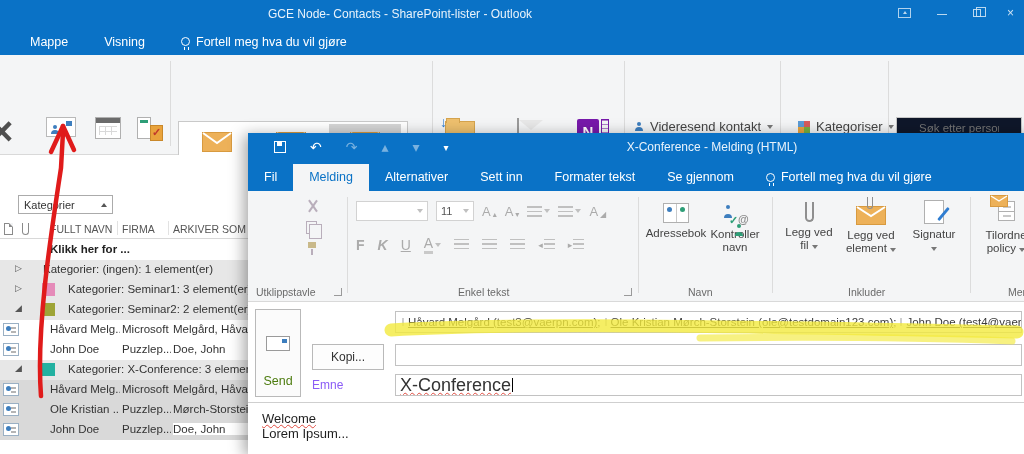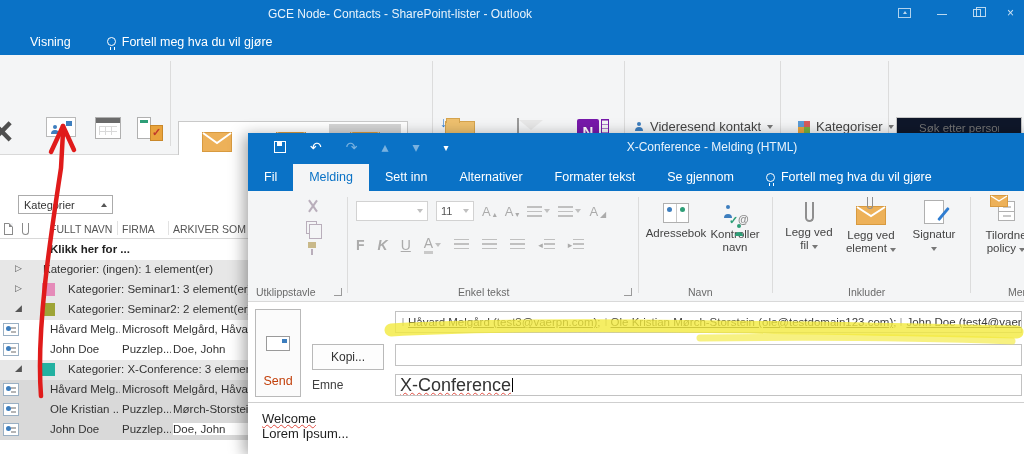--- a/index.html
+++ b/index.html
@@ -136,28 +136,28 @@
   .paperclip{width:9px;height:20px;border:2px solid #8f8f8f;border-top:none;border-radius:0 0 5px 5px;display:inline-block}
   .sheet{width:20px;height:24px;border:1px solid #b0b0b0;background:#fff;position:relative}
   .pen{position:absolute;right:-2px;bottom:1px;width:3px;height:16px;background:#2f7dd1;transform:rotate(40deg);border-radius:1px}
   .cabinet{width:17px;height:20px;border:1px solid #b0b0b0;background:#fff;position:relative}
   .cabinet::before{content:"";position:absolute;left:0;right:0;top:50%;height:1px;background:#b0b0b0}
   .cabinet::after{content:"";position:absolute;left:4px;top:4px;width:8px;height:1.5px;background:#c9c9c9;box-shadow:0 9px 0 #c9c9c9}
   .minienv{position:absolute;left:-8px;top:-6px}
 
   
   .compose{position:absolute;left:0;top:169px;width:100%;height:100px;background:#fff}
-  .sendbtn{position:absolute;left:7px;top:7px;width:46px;height:88px;border:1px solid #b9b9b9;background:#fbfbfb;display:flex;flex-direction:column;align-items:center;justify-content:flex-end;padding-bottom:8px;font-size:12.5px;color:#c2410c}
+  .sendbtn{position:absolute;left:7px;top:7px;width:46px;height:88px;border:1px solid #b9b9b9;background:#fbfbfb;display:flex;flex-direction:column;align-items:center;justify-content:flex-end;padding-bottom:8px;font-size:12.5px;color:#4d7c0f}
   .sendenv{position:absolute;left:10px;top:26px;width:24px;height:15px;border:1px solid #9a9a9a;background:#fff}
   .sendenv::after{content:"";position:absolute;right:2px;top:2px;width:5px;height:4px;background:#3d7ebe}
   .tilbtn,.kopibtn{position:absolute;left:64px;width:72px;height:26px;border:1px solid #b9b9b9;background:#fdfdfd;font-size:12px;color:#333;display:flex;align-items:center;justify-content:center}
   .tilbtn{top:9px}.kopibtn{top:42px}
   .field{position:absolute;left:147px;width:627px;height:22px;border:1px solid #c2c2c2;background:#fff;font-size:11.5px;display:flex;align-items:center;padding:0 4px;white-space:nowrap;overflow:hidden}
   .f-to{top:9px}.f-cc{top:42px}.f-subj{top:72px;font-size:18px}
-  .emnelbl{position:absolute;left:64px;top:76px;font-size:12px;color:#404040}
+  .emnelbl{position:absolute;left:64px;top:76px;font-size:12px;color:#8b5cf6}
   .rcpt{color:#3a3a3a;text-decoration:underline}
   .rcptbox{display:inline-block;width:8px;height:8px;border:1px solid #cfcfcf;background:#fff;margin:0 4px 0 2px}
   .sep{margin-right:2px}
   .caret{display:inline-block;width:1px;height:14px;background:#000;margin-left:1px}
   .squig{text-decoration:underline;text-decoration-style:wavy;text-decoration-color:#e04a3f;text-decoration-thickness:1px}
   .msgbody{position:absolute;left:0;top:269px;width:100%;height:52px;border-top:1px solid #cfcfcf;background:#fff;padding:8px 0 0 14px;font-size:13px;color:#1f1f1f}
 
   .overlay{position:absolute;left:0;top:0;width:1024px;height:454px;z-index:50;pointer-events:none}
 </style>
 </head>
@@ -169,20 +169,21 @@
     <span class="title">GCE Node- Contacts - SharePoint-lister - Outlook</span>
     <div class="winctl">
       <span class="ic-ribbonopts"></span>
       <span><i class="ic-min"></i></span>
       <span><i class="ic-restore"></i></span>
       <span>×</span>
     </div>
   </div>
 
   <div class="menubar" style="padding-left:12px">
+    <span class="mtab">Mappe</span>
     <span class="mtab">Visning</span>
     <span class="mtab">
       <i class="bulb"></i>
       <span>Fortell meg hva du vil gjøre</span>
     </span>
   </div>
 
   <div class="ribbon">
     <span class="bigx">×</span>
     <span class="btnlbl abs" style="left:0px;top:110px">ett</span>
@@ -386,22 +387,22 @@
         <span class="dim">▴</span>
         <span class="dim">▾</span>
         <span style="font-size:10px">▾</span>
       </div>
       <span class="mtitle">X-Conference - Melding (HTML)</span>
     </div>
 
     <div class="mtabs">
       <span class="mtab">Fil</span>
       <span class="mtab active">Melding</span>
+      <span class="mtab">Alternativer</span>
       <span class="mtab">Sett inn</span>
-      <span class="mtab">Alternativer</span>
       <span class="mtab">Formater tekst</span>
       <span class="mtab">Se gjennom</span>
       <span class="mtab tellme">
         <i class="bulb"></i>
         <span>Fortell meg hva du vil gjøre</span>
       </span>
     </div>
 
     <div class="msg-ribbon">
 

